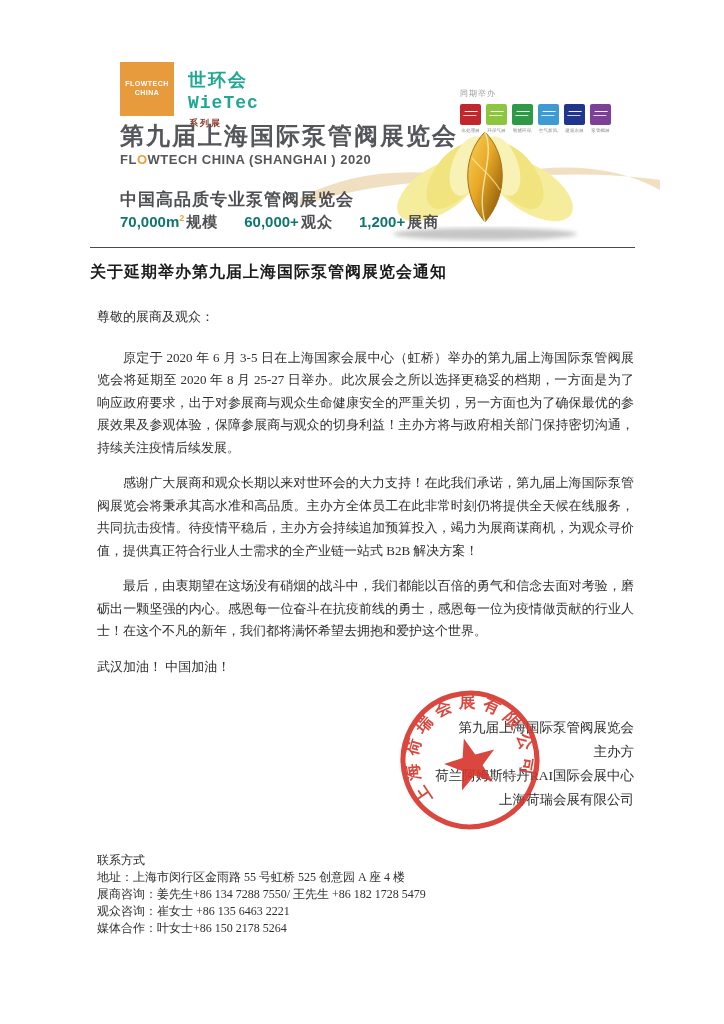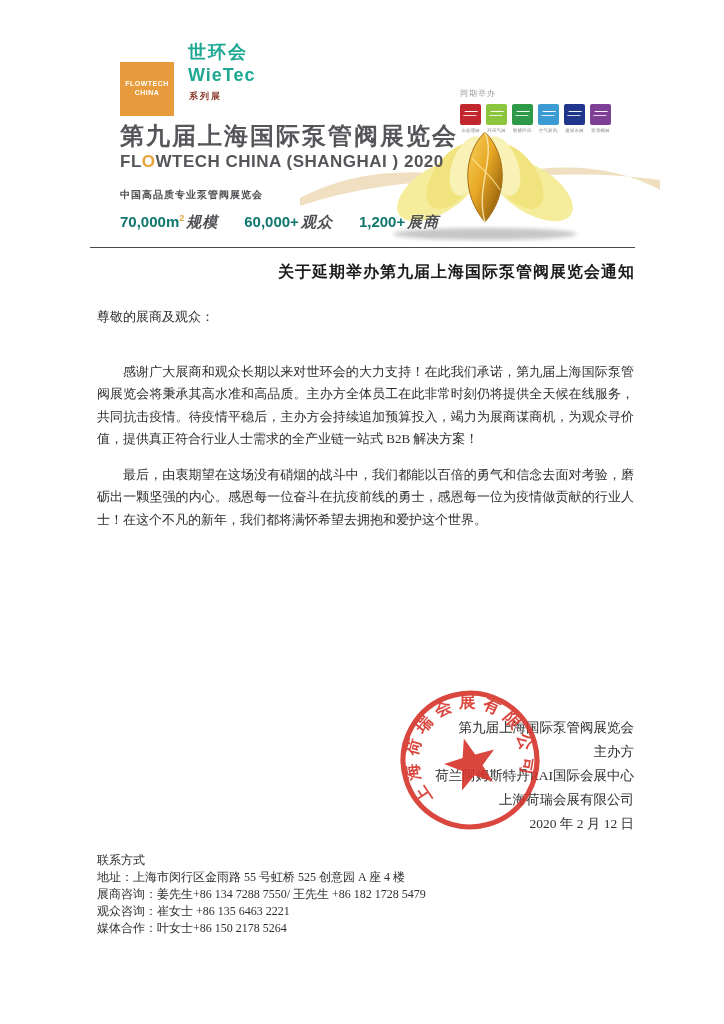--- a/index.html
+++ b/index.html
@@ -9,21 +9,21 @@
     background:#ffffff; overflow:hidden;
     font-family:"Liberation Sans", sans-serif; color:#333;
   }
   
   .flowtech-box {
     position:absolute; left:120px; top:62px; width:54px; height:54px;
     background:#E89B3C; color:#fff; display:flex; align-items:center; justify-content:center;
     text-align:center; font-size:7px; font-weight:bold; line-height:1.25; letter-spacing:.5px;
     padding:4px;
   }
-  .wietec { position:absolute; left:188px; top:40px; }
+  .wietec { position:absolute; left:188px; top:68px;font-family:Liberation Mono, monospace; }
   .wietec .cn { font-size:18px; font-weight:bold; color:#1EA893; letter-spacing:2px; }
   .wietec .en { font-size:18px; font-weight:bold; color:#1EA893; letter-spacing:1px; margin-top:1px; }
   .wietec .series { font-size:9px; font-weight:bold; color:#8C3B2B; margin-top:4px; margin-left:1px; letter-spacing:2px; }
 
   .coshows { position:absolute; left:460px; top:53px; width:170px; }
   .coshows .cap { font-size:8px; color:#9a9a9a; margin-bottom:5px; letter-spacing:1px;margin-top:35px; }
   .coshow-row { display:flex; gap:5px; }
   .coshow { width:21px; }
   .coshow .sq {
     width:21px; height:21px; border-radius:2px; position:relative;
@@ -39,51 +39,51 @@
     white-space:nowrap; overflow:hidden; display:block; transform:scale(.92);
   }
 
   .lotus { position:absolute; left:300px; top:118px; width:360px; height:132px; }
 
   .title-cn {
     position:absolute; left:120px; top:120px; font-size:24px; font-weight:bold;
     color:#55565A; letter-spacing:2px;
   }
   .title-en {
-    position:absolute; left:120px; top:152px; font-size:17px; font-weight:bold;
+    position:absolute; left:120px; top:152px; font-size:13px; font-weight:bold;
     color:#55565A; letter-spacing:.5px;
   }
   .title-en .accent { color:#E8A23C; }
   .subtitle {
-    position:absolute; left:120px; top:188px; font-size:10px; font-weight:bold; color:#4E4F52;
+    position:absolute; left:120px; top:188px; font-size:17px; font-weight:bold; color:#4E4F52;
     letter-spacing:1px;
   }
   .stats { position:absolute; left:120px; top:213px; display:flex; gap:26px; }
   .stat { font-size:15px; font-weight:bold; color:#4E4F52; }
   .stat .num { color:#0f766e; }
   .stat sup { font-size:9px; color:#E2A63D; }
-  .stat .lbl { margin-left:2px; letter-spacing:1px;font-style:italic; }
+  .stat .lbl { margin-left:2px; letter-spacing:1px; }
 
   .separator {
     position:absolute; left:90px; top:247px; width:545px; height:0;
     border-top:1.6px solid #4A4A4C;
   }
 
   
   .doc { font-family:"Liberation Serif","DejaVu Serif",serif; }
   .notice-title {
-    position:absolute; left:90px; top:262px; width:545px; text-align:right;
+    position:absolute; left:90px; top:262px; width:545px; text-align:left;
     font-family:"Liberation Serif","DejaVu Serif",serif;
     font-size:16px; font-weight:bold; color:#1c1c1c; letter-spacing:1px;
   }
   .body-text {
     position:absolute; left:97px; top:306px; width:537px;
     font-size:13px; color:#2F2F2F; line-height:22.5px; text-align:justify;
   }
-  .body-text .salutation { margin-bottom:32px; }
+  .body-text .salutation { margin-bottom:18px; }
   .body-text p { text-indent:2em; margin-bottom:13px; }
   .body-text .slogan { text-indent:0; margin-top:9px; }
 
   .signature {
     position:absolute; right:90px; top:716px; text-align:right;
     font-size:13.5px; color:#2F2F2F; line-height:24px;
   }
 
   .stamp { position:absolute; left:394px; top:684px; width:152px; height:152px; }
 
@@ -181,30 +181,31 @@
     <div class="stat"><span class="num">60,000+</span><span class="lbl">观众</span></div>
     <div class="stat"><span class="num">1,200+</span><span class="lbl">展商</span></div>
   </div>
 
   <div class="separator"></div>
 
   <div class="notice-title">关于延期举办第九届上海国际泵管阀展览会通知</div>
 
   <div class="body-text doc">
     <div class="salutation">尊敬的展商及观众：</div>
+    <p>原定于 2020 年 6 月 3-5 日在上海国家会展中心（虹桥）举办的第九届上海国际泵管阀展览会将延期至 2020 年 8 月 25-27 日举办。此次展会之所以选择更稳妥的档期，一方面是为了响应政府要求，出于对参展商与观众生命健康安全的严重关切，另一方面也为了确保最优的参展效果及参观体验，保障参展商与观众的切身利益！主办方将与政府相关部门保持密切沟通，持续关注疫情后续发展。</p>
     <p>感谢广大展商和观众长期以来对世环会的大力支持！在此我们承诺，第九届上海国际泵管阀展览会将秉承其高水准和高品质。主办方全体员工在此非常时刻仍将提供全天候在线服务，共同抗击疫情。待疫情平稳后，主办方会持续追加预算投入，竭力为展商谋商机，为观众寻价值，提供真正符合行业人士需求的全产业链一站式 B2B 解决方案！</p>
     <p>最后，由衷期望在这场没有硝烟的战斗中，我们都能以百倍的勇气和信念去面对考验，磨砺出一颗坚强的内心。感恩每一位奋斗在抗疫前线的勇士，感恩每一位为疫情做贡献的行业人士！在这个不凡的新年，我们都将满怀希望去拥抱和爱护这个世界。</p>
+    <p class="slogan">武汉加油！ 中国加油！</p>
   </div>
 
   <div class="signature doc">
     <div>第九届上海国际泵管阀展览会</div>
     <div>主办方</div>
     <div>荷兰阿姆斯特丹RAI国际会展中心</div>
     <div>上海荷瑞会展有限公司</div>
-    <div>2020 年 2 月 12 日</div>
   </div>
 
   <svg class="stamp" viewBox="0 0 150 150">
     <g transform="rotate(-16 75 75)" opacity="0.9">
       <circle cx="75" cy="75" r="66" fill="none" stroke-width="5" stroke="#D5342B"></circle>
       <path id="sealArc" d="M 31.1 102.8 A 52 52 0 1 1 118.9 102.8" fill="none"></path>
       <text font-size="16.5" font-weight="bold" letter-spacing="6" font-family="Liberation Serif, serif" fill="#D5342B">
         <textPath href="#sealArc" startOffset="2">上海荷瑞会展有限公司</textPath>
       </text>
       <polygon points="75,53 81.5,71.1 100.7,71.7 85.5,83.4 90.9,101.8 75,91 59.1,101.8 64.5,83.4 49.3,71.7 68.5,71.1" fill="#D5342B"></polygon>

